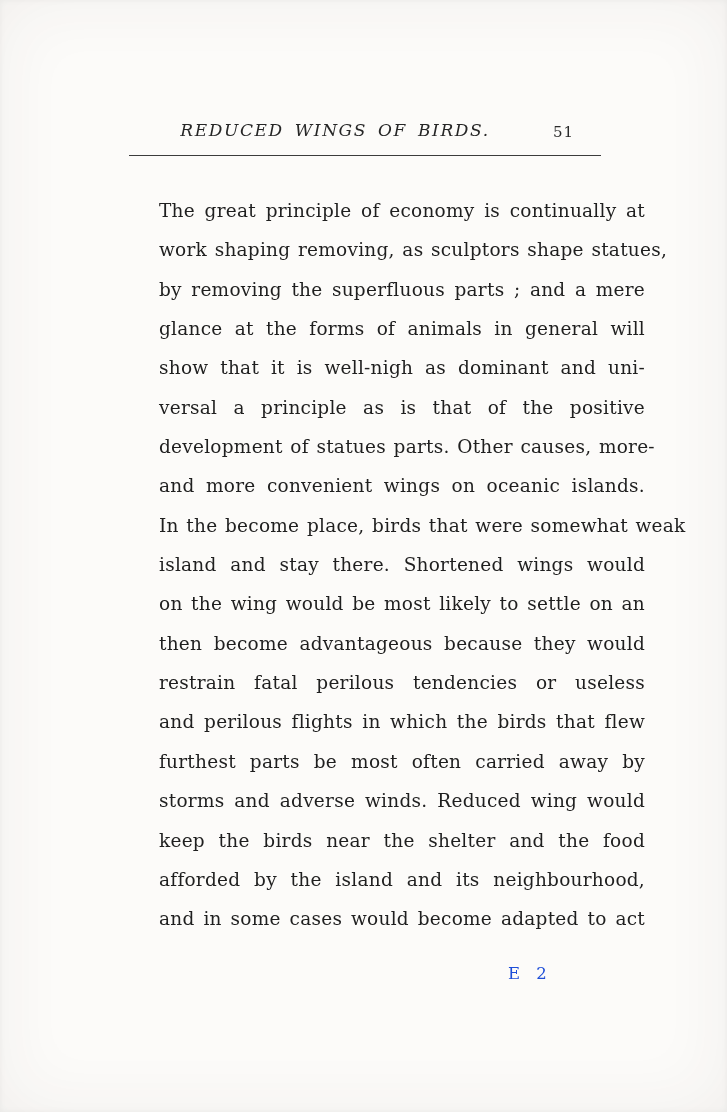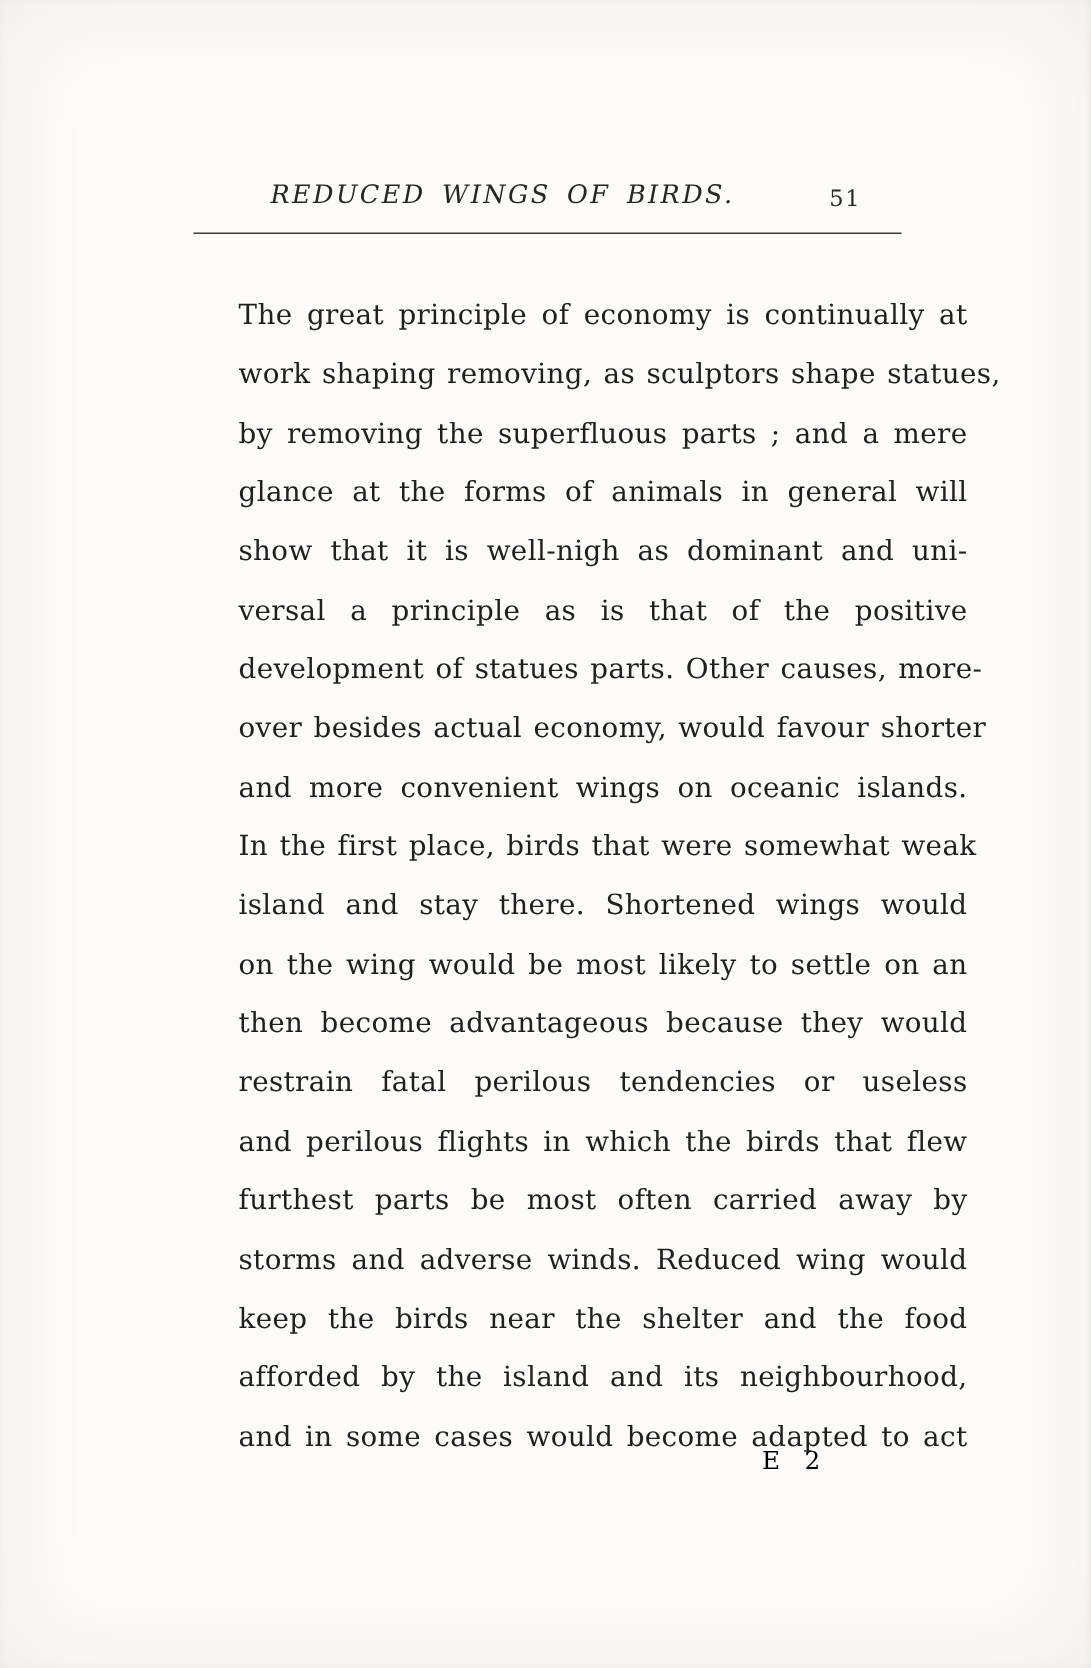--- a/index.html
+++ b/index.html
@@ -72,21 +72,21 @@
     white-space: nowrap;
     color: #1f1f1f;
   }
   .signature {
     position: absolute;
     left: 508px;
     top: 964px;
     font-size: 16.5px;
     letter-spacing: 2px;
     word-spacing: 7px;
-    color: #000000;
+    color: #1d4ed8;
   }
 </style>
 </head>
 <body>
 
 <div class="page">
 
   <div class="running-header">
     <div class="header-title">REDUCED WINGS OF BIRDS.</div>
     <div class="page-number">51</div>
@@ -95,23 +95,22 @@
   <div class="header-rule"></div>
 
   <div class="body-text">
     <div class="line">The great principle of economy is continually at</div>
     <div class="line">work shaping removing, as sculptors shape statues,</div>
     <div class="line">by removing the superfluous parts ; and a mere</div>
     <div class="line">glance at the forms of animals in general will</div>
     <div class="line">show that it is well-nigh as dominant and uni-</div>
     <div class="line">versal a principle as is that of the positive</div>
     <div class="line">development of statues parts. Other causes, more-</div>
-    <div class="line">over besides actual economy, would favour shorter</div>
     <div class="line">and more convenient wings on oceanic islands.</div>
-    <div class="line">In the first place, birds that were somewhat weak</div>
+    <div class="line">In the become place, birds that were somewhat weak</div>
     <div class="line">island and stay there. Shortened wings would</div>
     <div class="line">on the wing would be most likely to settle on an</div>
     <div class="line">then become advantageous because they would</div>
     <div class="line">restrain fatal perilous tendencies or useless</div>
     <div class="line">and perilous flights in which the birds that flew</div>
     <div class="line">furthest parts be most often carried away by</div>
     <div class="line">storms and adverse winds. Reduced wing would</div>
     <div class="line">keep the birds near the shelter and the food</div>
     <div class="line">afforded by the island and its neighbourhood,</div>
     <div class="line">and in some cases would become adapted to act</div>

